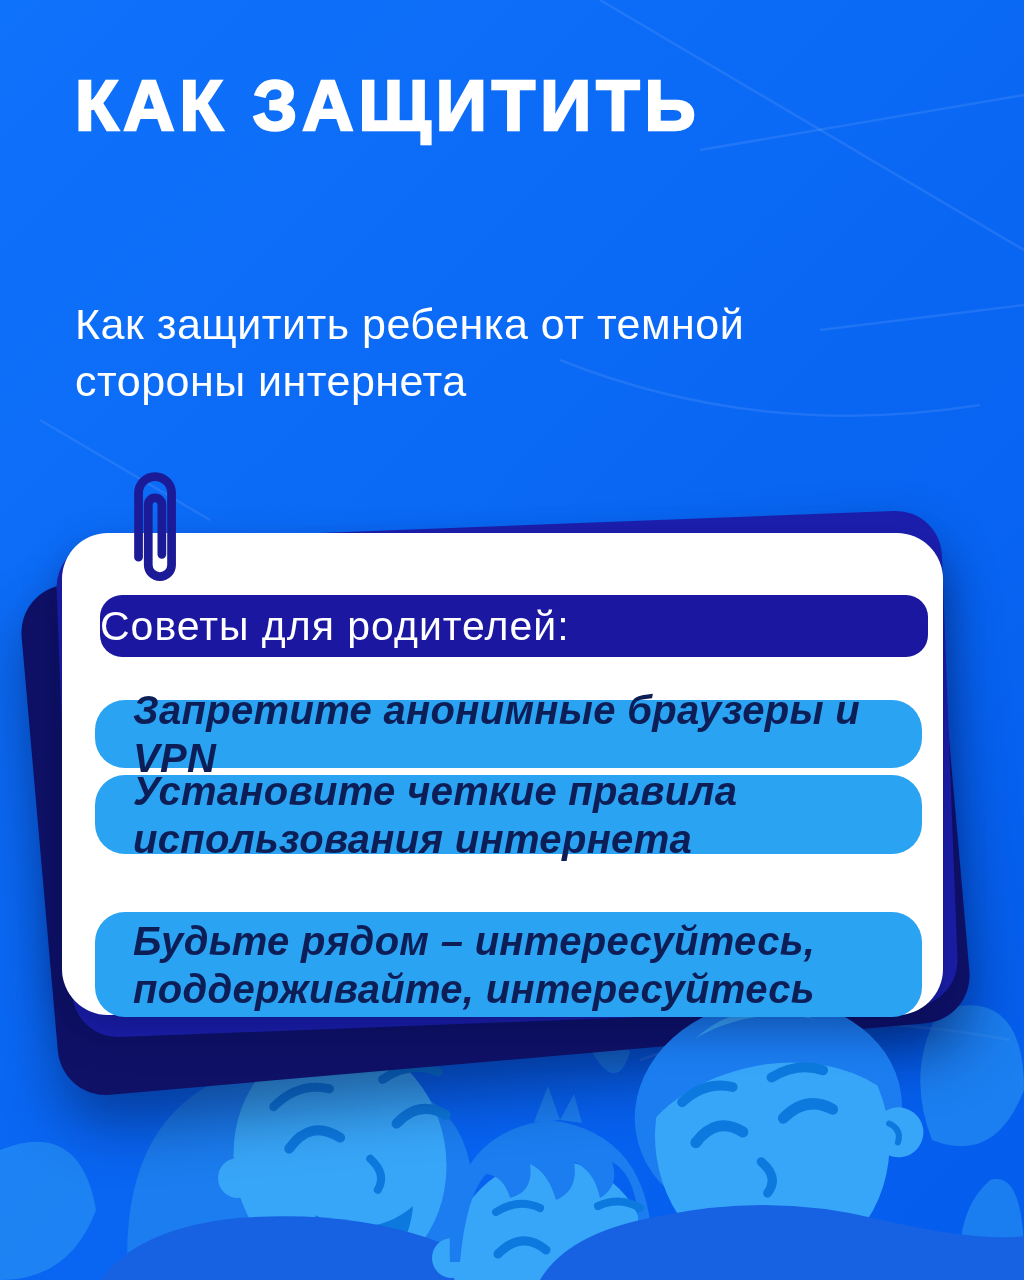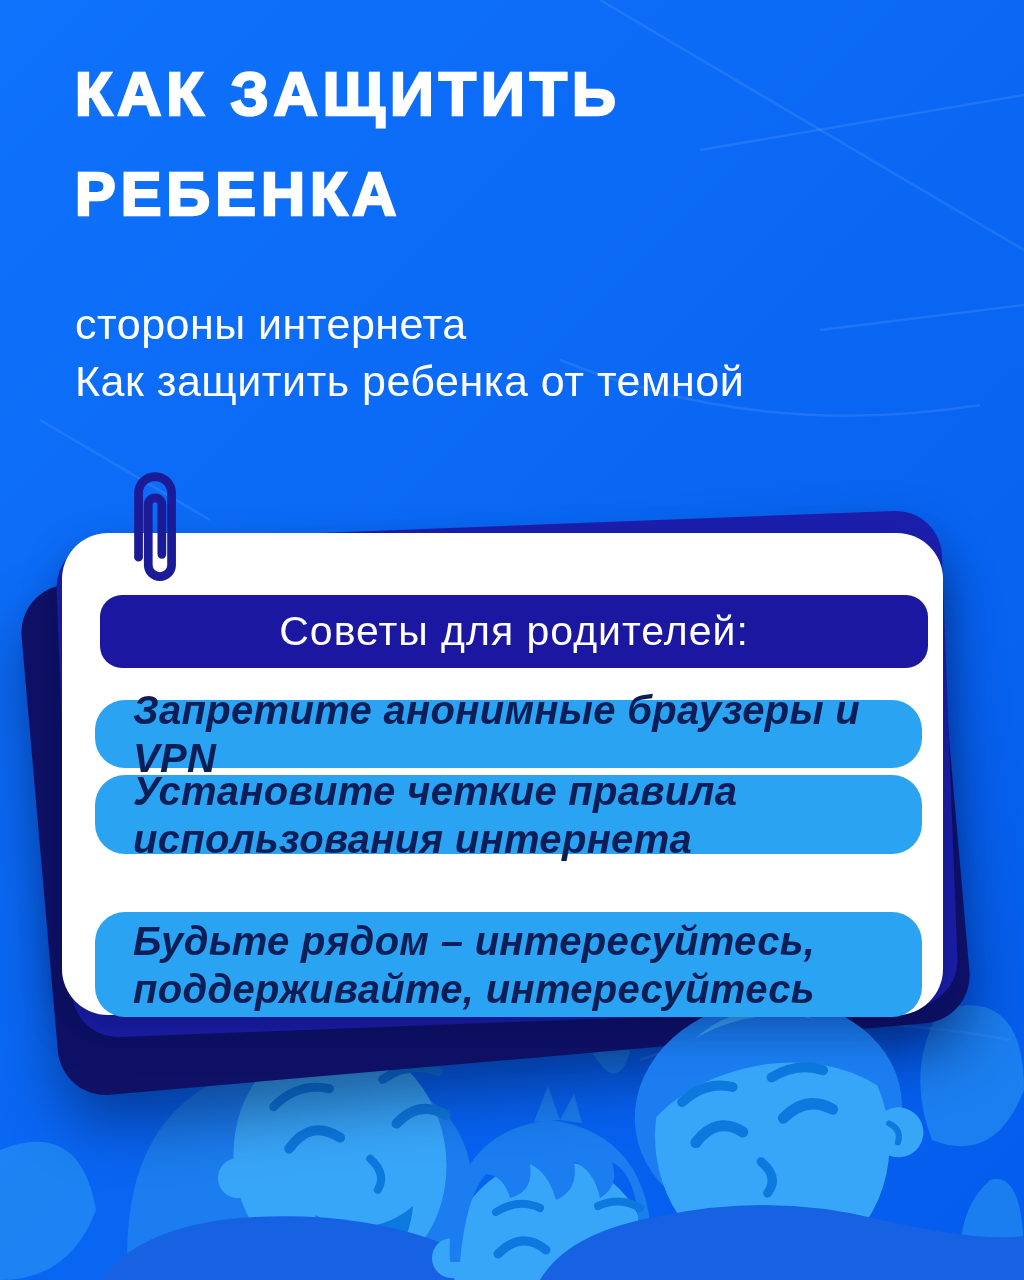--- a/index.html
+++ b/index.html
@@ -4,22 +4,22 @@
 <style>
   html,body{margin:0;padding:0;background:#04306e;}
   .poster{
     position:relative;width:1024px;height:1280px;overflow:hidden;
     font-family:"Liberation Sans", sans-serif;
     background:linear-gradient(135deg, var(--bg1,#0f72fb) 0%, var(--bg2,#045cec) 100%);
   }
 
   
   .title{
-    position:absolute;left:75px;top:44px;z-index:9;
-    color:#fff;font-weight:bold;font-size:61px;line-height:100px;
+    position:absolute;left:75px;top:56px;z-index:9;
+    color:#fff;font-weight:bold;font-size:71px;line-height:100px;
     letter-spacing:5px;-webkit-text-stroke:2.5px #ffffff;
   }
   .subtitle{
     position:absolute;left:75px;top:296px;z-index:9;
     color:#fff;font-size:43px;line-height:57px;font-weight:400;letter-spacing:.5px;
   }
 
   
   .card-back-dark{
     position:absolute;left:38px;top:548px;width:915px;height:512px;border-radius:48px;
@@ -28,23 +28,23 @@
   }
   .card-back-mid{
     position:absolute;left:64px;top:526px;width:886px;height:496px;border-radius:46px;
     background:var(--navyMid,#1c1fae);transform:rotate(-2.2deg);z-index:4;
   }
   .card{
     position:absolute;left:62px;top:533px;width:881px;height:482px;border-radius:46px;
     background:#ffffff;z-index:6;box-shadow:0 16px 38px rgba(4,10,60,.35);
   }
   .band{
-    position:absolute;left:38px;top:62px;width:828px;height:73px;border-radius:22px;
+    position:absolute;left:38px;top:62px;width:828px;height:62px;border-radius:22px;
     background:var(--bandNavy,#1b17a0);color:#fff;
-    display:flex;align-items:center;justify-content:center;
+    display:flex;align-items:center;justify-content:flex-start;
     font-size:41px;letter-spacing:1px;
   }
   .pill{
     position:absolute;left:33px;width:827px;border-radius:30px;
     background:var(--pillBlue,#2ba3f3);color:var(--pillText,#0d1d55);
     display:flex;flex-direction:column;justify-content:center;
     padding:0 30px 0 38px;box-sizing:border-box;
     font-size:40px;font-weight:bold;font-style:italic;line-height:48px;letter-spacing:.3px;
   }
   .pill-1{top:167px;height:68px;}
@@ -152,20 +152,19 @@
       <div>поддерживайте, интересуйтесь</div>
     </div>
   </div>
 
   <svg class="paperclip" width="70" height="136" viewBox="0 0 72 140">
     <path d="M17,98 L17,32 A17,17 0 0 1 51,32 L51,106 A12,12 0 0 1 27,106 L27,44 A7,7 0 0 1 41,44 L41,95" fill="none" stroke="#1c1b97" stroke-width="9" stroke-linecap="round"></path>
   </svg>
 
   <div class="title">
     <div>КАК ЗАЩИТИТЬ</div>
-    <div>РЕБЕНКА</div>
   </div>
   <div class="subtitle">
+    <div>Как защитить ребенка от темной</div>
     <div>стороны интернета</div>
-    <div>Как защитить ребенка от темной</div>
   </div>
 
 </div>
 
 </body></html>

